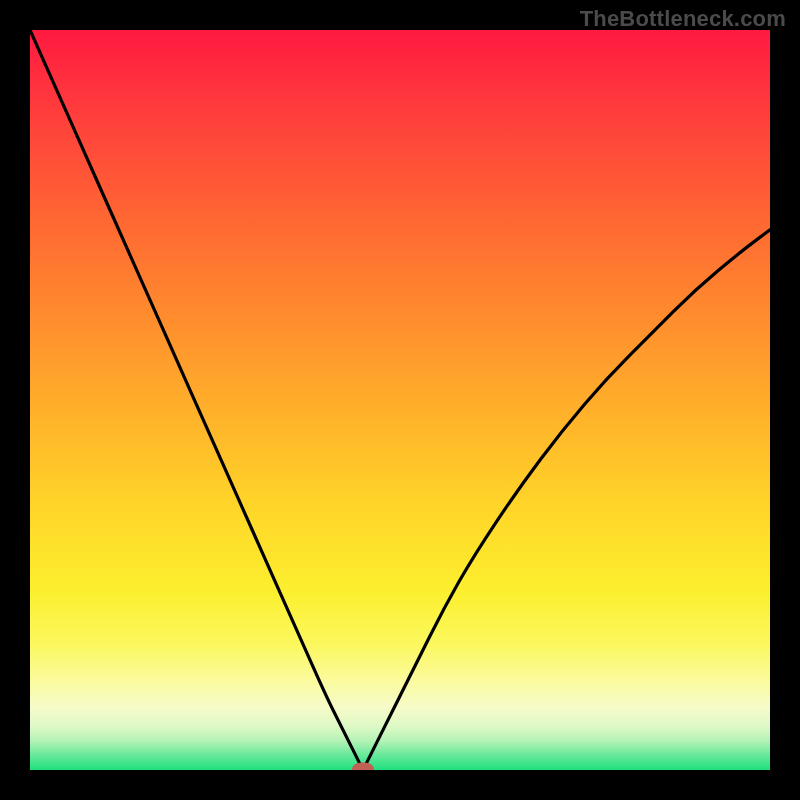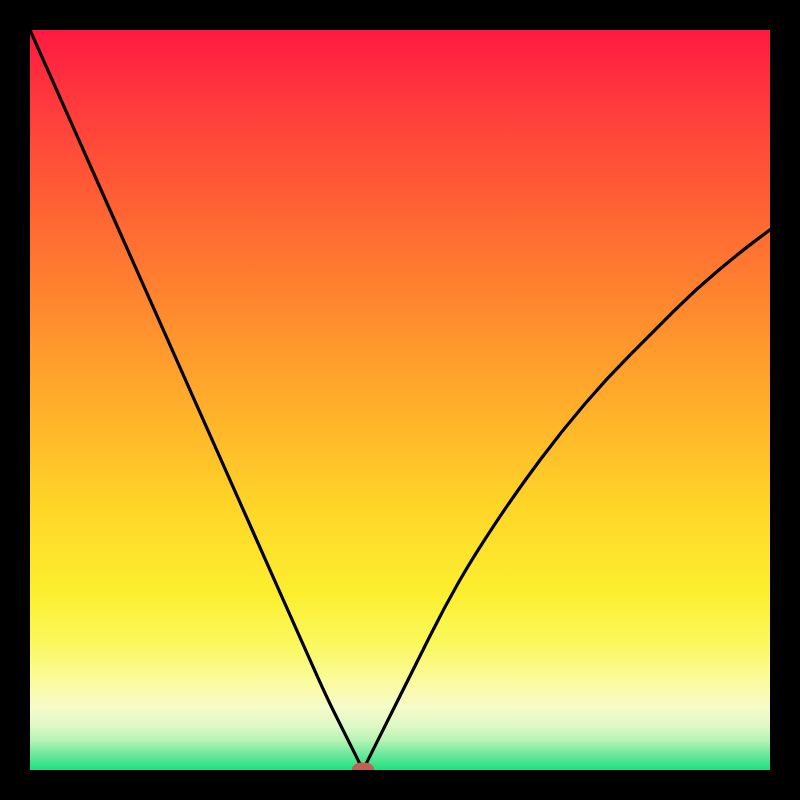--- a/index.html
+++ b/index.html
@@ -66,20 +66,21 @@
     background: #c16055;
     border-radius: 9px / 7px;
     transform: translate(-50%, -50%);
     z-index: 3;
   }
 </style>
 </head>
 <body>
 
 <div class="frame">
+  <div class="watermark">TheBottleneck.com</div>
 
   <div class="plot">
     <div class="gradient"></div>
 
     <svg class="curve" viewBox="0 0 740 740" preserveAspectRatio="none">
       <path id="curve-path" fill="none" stroke="#000" stroke-width="3.2" stroke-linejoin="round" stroke-linecap="round" d="M 0 0 Q 29.6 66.60000000000002 44.400000000000006 99.90000000000003 Q 59.2 133.20000000000005 74 166.50000000000006 Q 88.8 199.80000000000007 103.6 233.10000000000002 Q 118.4 266.4 133.2 299.69999999999993 Q 148 332.99999999999994 162.8 366.29999999999995 Q 177.6 399.59999999999997 192.4 432.9 Q 207.20000000000002 466.2 222 499.5 Q 236.8 532.8 251.6 566.0999999999999 Q 266.4 599.4 281.2 632.7 Q 296 666 303.4 680.8 Q 310.8 695.6 318.20000000000005 710.4000000000001 Q 325.6 725.2 329.3 732.6 Q 333 740 336.70000000000005 732.6 Q 340.40000000000003 725.2 347.8 710.4000000000001 Q 355.2 695.6 370 666 Q 384.8 636.4 399.6 606.8 Q 414.40000000000003 577.2 429.20000000000005 551.3 Q 444 525.4 466.20000000000005 492.1 Q 488.40000000000003 458.8 510.6 429.2 Q 532.8 399.59999999999997 555 373.69999999999993 Q 577.2 347.79999999999995 599.4000000000001 325.6 Q 621.6 303.40000000000003 643.8 281.20000000000005 Q 666 259 688.2 240.5 Q 710.4 222 725.2 210.90000000000003 T 740 199.80000000000007"></path>
     </svg>
 
     <div id="min-marker" class="marker" style="left: 333px; top: 740px;"></div>
   </div>

